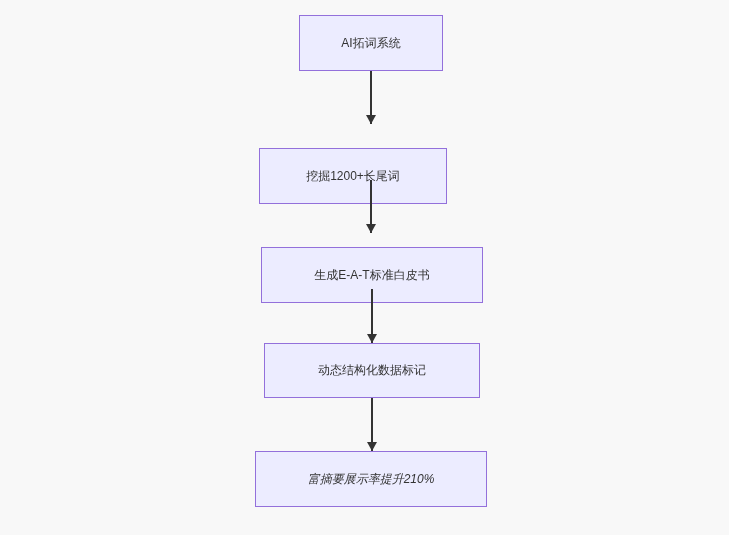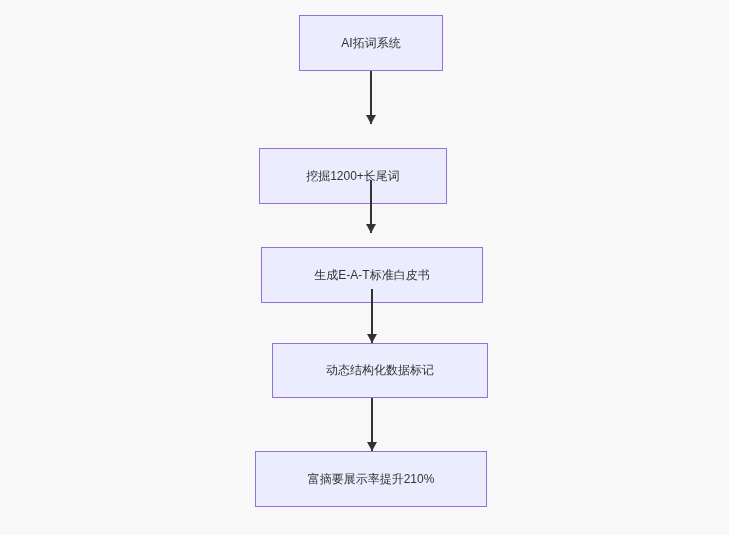--- a/index.html
+++ b/index.html
@@ -63,23 +63,23 @@
   </div>
 
   <div class="edge" style="left:371px; top:180px; height:53px;"></div>
 
   <div class="node" style="left:261px; top:247px; width:222px; height:56px;">
     <span>生成E-A-T标准白皮书</span>
   </div>
 
   <div class="edge" style="left:372px; top:289px; height:54px;"></div>
 
-  <div class="node" style="left:272px; top:343px; width:216px; height:55px;">
+  <div class="node" style="left:264px; top:343px; width:216px; height:55px;">
     <span>动态结构化数据标记</span>
   </div>
 
   <div class="edge" style="left:372px; top:398px; height:53px;"></div>
 
-  <div class="node" style="left:255px; top:451px; width:232px; height:56px;">
+  <div class="node" style="left:255px; top:451px; width:232px; height:56px;font-style:italic;">
     <span>富摘要展示率提升210%</span>
   </div>
 
 </div>
 
 </body></html>

